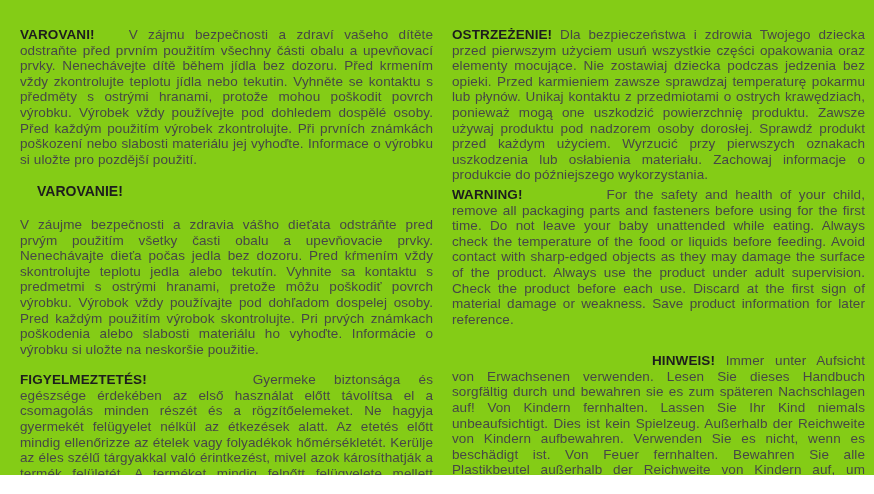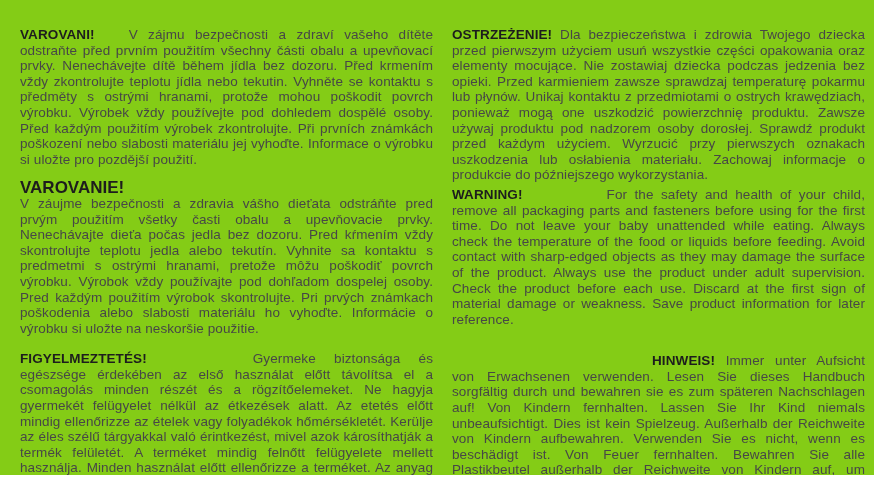--- a/index.html
+++ b/index.html
@@ -29,22 +29,22 @@
     line-height: 15.6px;
     color: #474747;
     text-align: justify;
     letter-spacing: 0.1px;
   }
   .heading {
     font-weight: bold;
     color: #1d1d1d;
   }
   p.heading-line {
-    margin: 0;
-    font-size: 17px;
+    margin: 17px;
+    font-size: 14px;
     line-height: 15.6px;
     text-align: left;
   }
   .spacer {
     display: inline-block;
     height: 1px;
   }
   .sp-cz { width: 34px; }
   .sp-hu { width: 106px; }
   .sp-en { width: 84px; }

